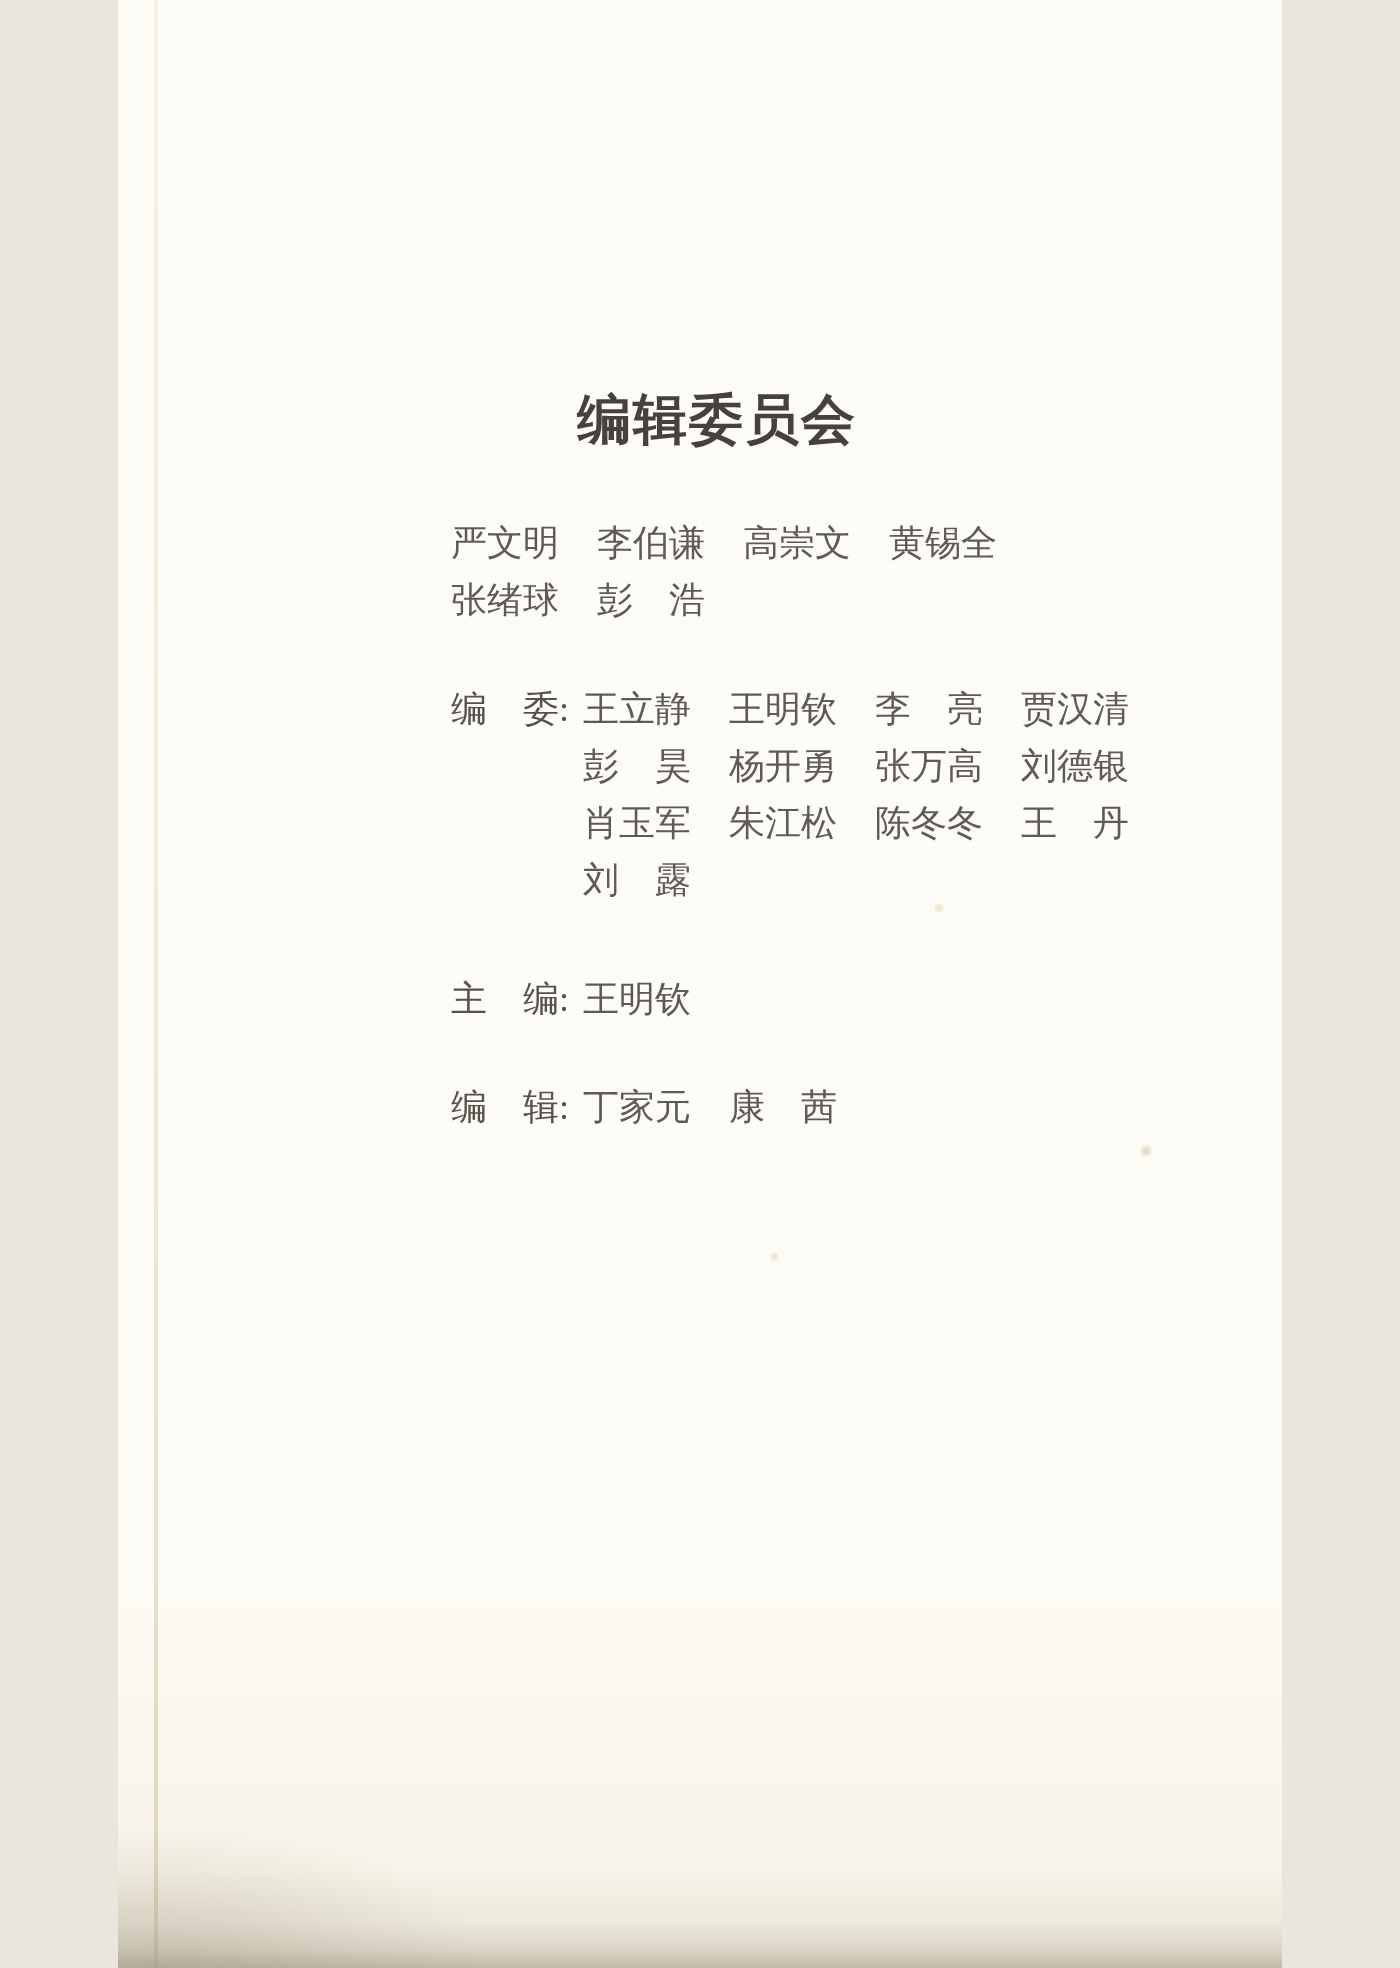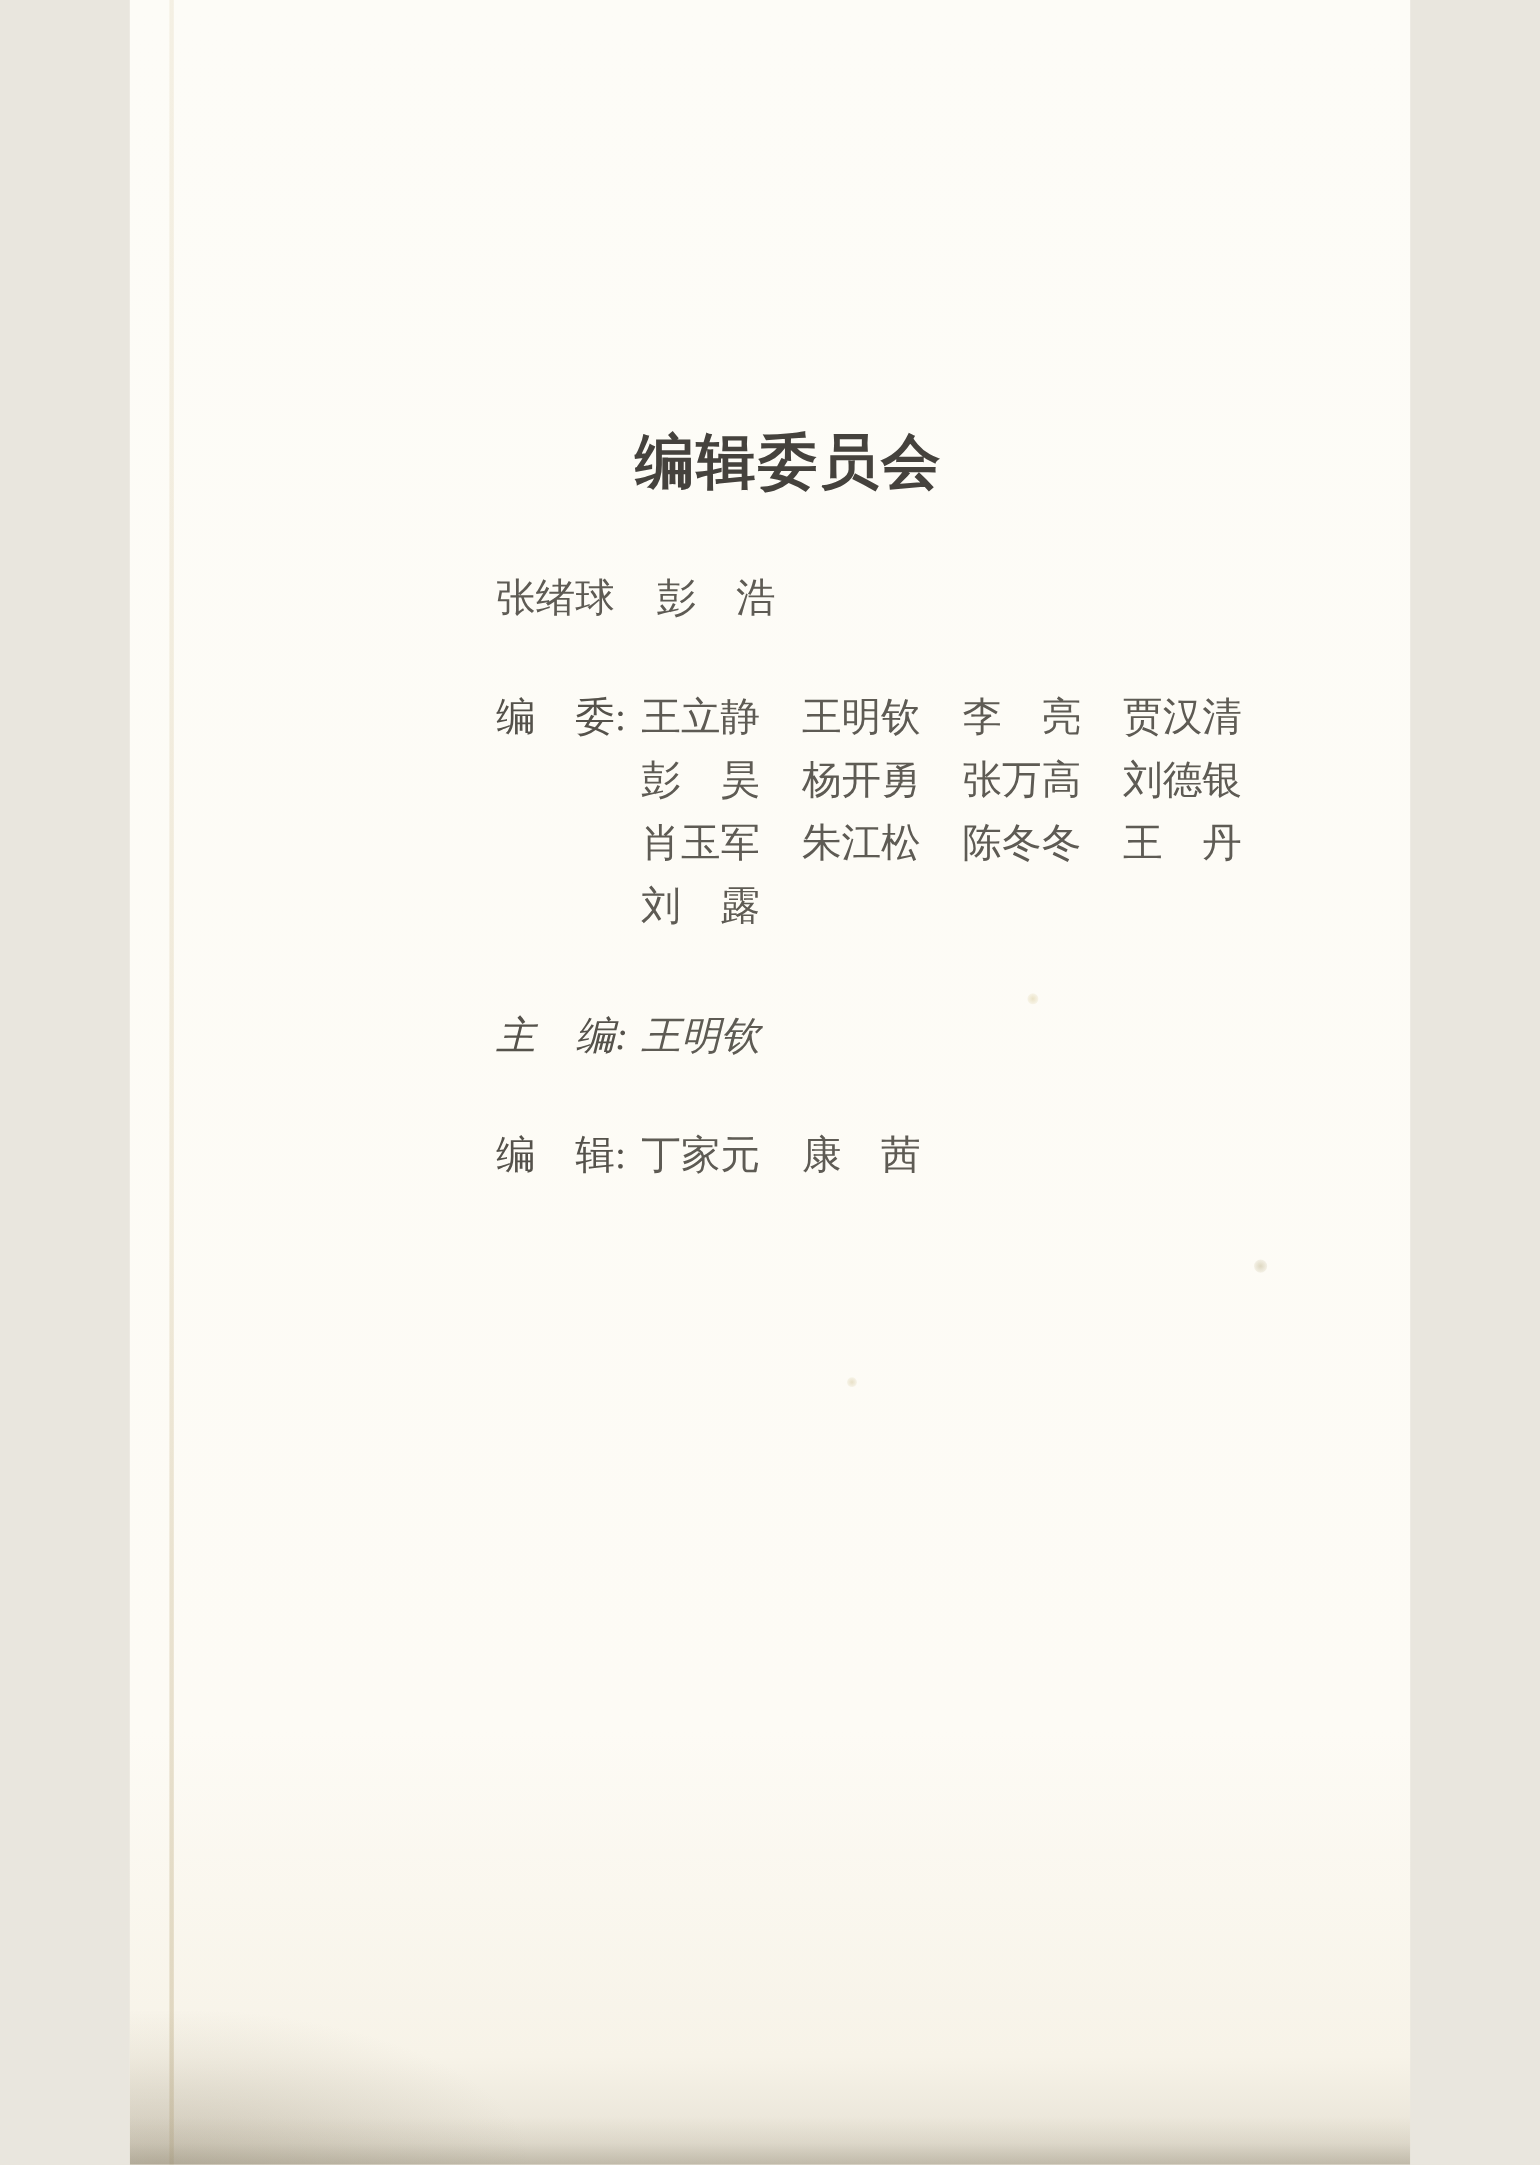--- a/index.html
+++ b/index.html
@@ -79,21 +79,21 @@
     margin-top: 63px;
   }
   .section {
     display: flex;
     margin-left: 333px;
     font-size: 36px;
     line-height: 57px;
   }
   .section + .section { margin-top: 0; }
   .section:nth-child(2) { margin-top: 52px; }
-  .section:nth-child(3) { margin-top: 62px; font-style: italic; }
+  .section:nth-child(3) { margin-top: 62px; }
   .section:nth-child(4) { margin-top: 51px; }
 
   .section-label {
     width: 132px;
     flex: 0 0 132px;
     letter-spacing: 0px;
     color: #55524b;
     white-space: nowrap;
   }
   .names { display: flex; flex-direction: column; }
@@ -104,20 +104,26 @@
 <body>
 
 <div class="page">
   <div class="edge-line"></div>
 
   <h1 class="title">编辑委员会</h1>
 
   <div class="sections">
       <div class="section">
         <div class="names">
+          <div class="name-row">
+            <span class="member-name">严文明</span>
+            <span class="member-name">李伯谦</span>
+            <span class="member-name">高崇文</span>
+            <span class="member-name">黄锡全</span>
+          </div>
           <div class="name-row">
             <span class="member-name">张绪球</span>
             <span class="member-name">彭　浩</span>
           </div>
         </div>
       </div>
       <div class="section">
         <div class="section-label">编　委:</div>
         <div class="names">
           <div class="name-row">

